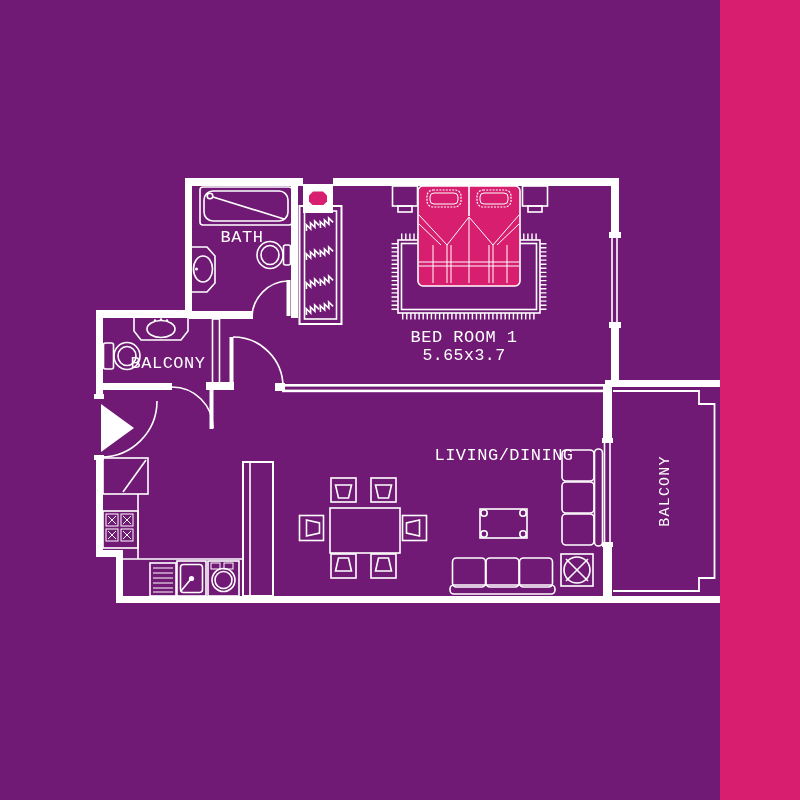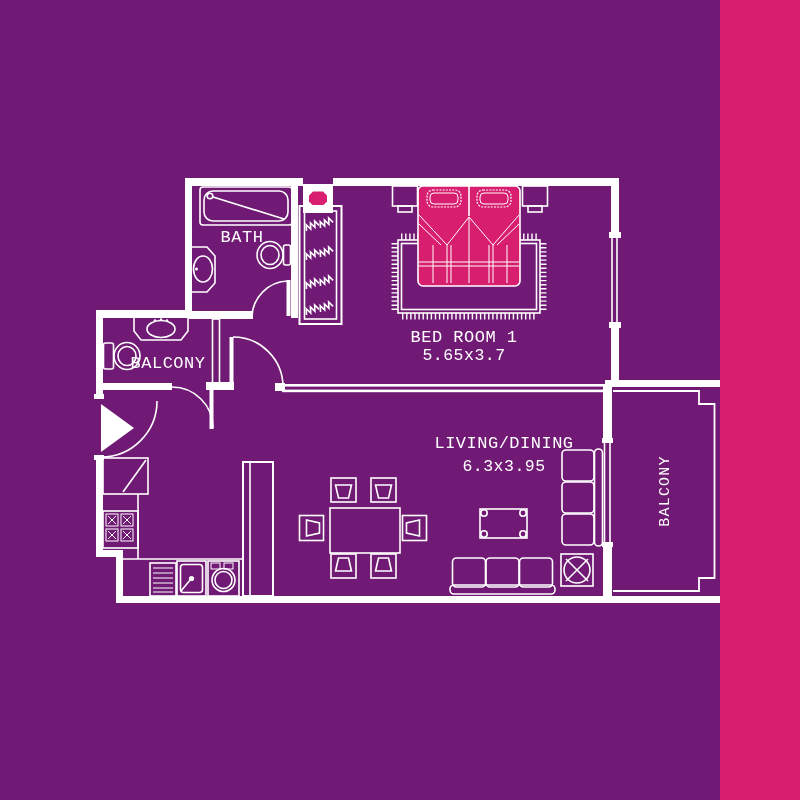--- a/index.html
+++ b/index.html
@@ -274,18 +274,17 @@
     <div class="room-label" style="left:168px;top:364px">BALCONY</div>
 
 
     <div class="room-label" style="left:464px;top:347px">
       <span>BED ROOM 1</span>
       <span class="dim">5.65x3.7</span>
     </div>
 
     <div class="room-label rl-living" style="left:504px;top:455px">
       <span>LIVING/DINING</span>
-      <span class="dim">6.3x3.95</span>
     </div>
 
     <div class="room-label rl-balcony" style="left:666px;top:491px">BALCONY</div>
   </div>
 </div>
 
 </body></html>

